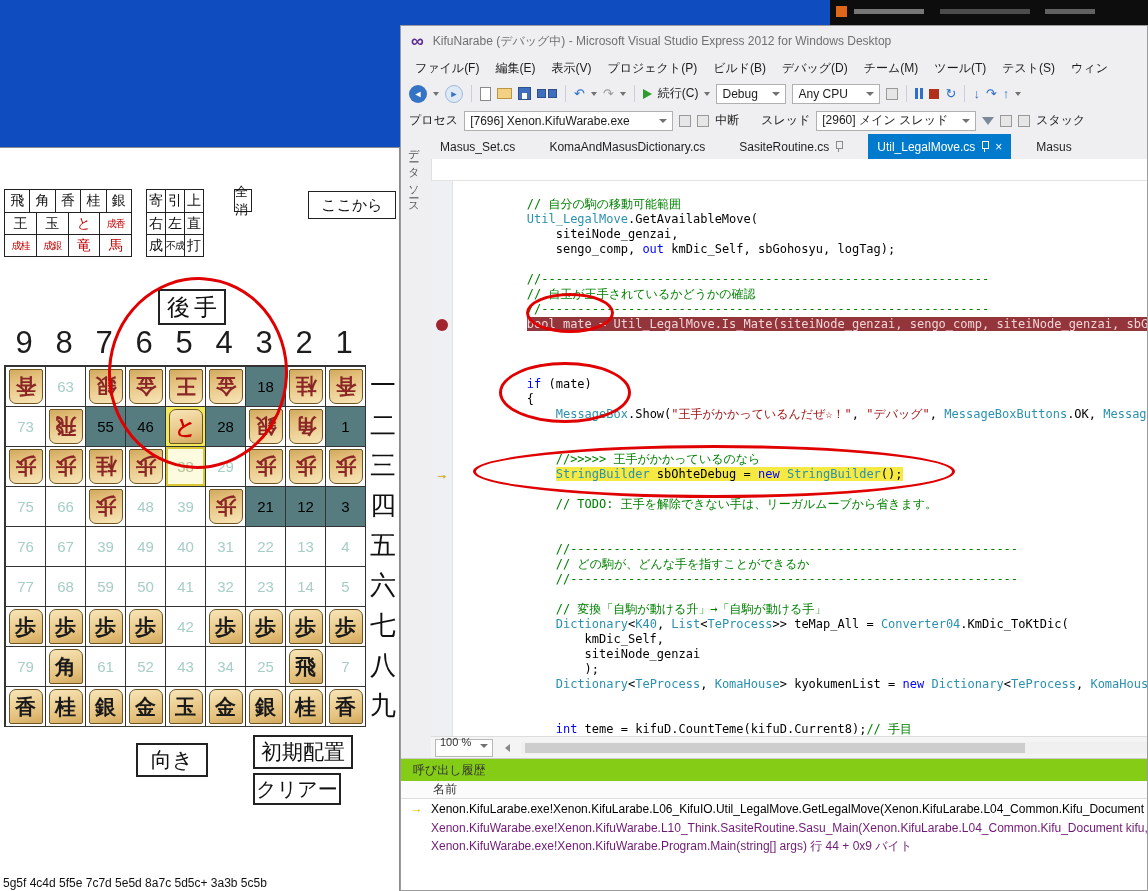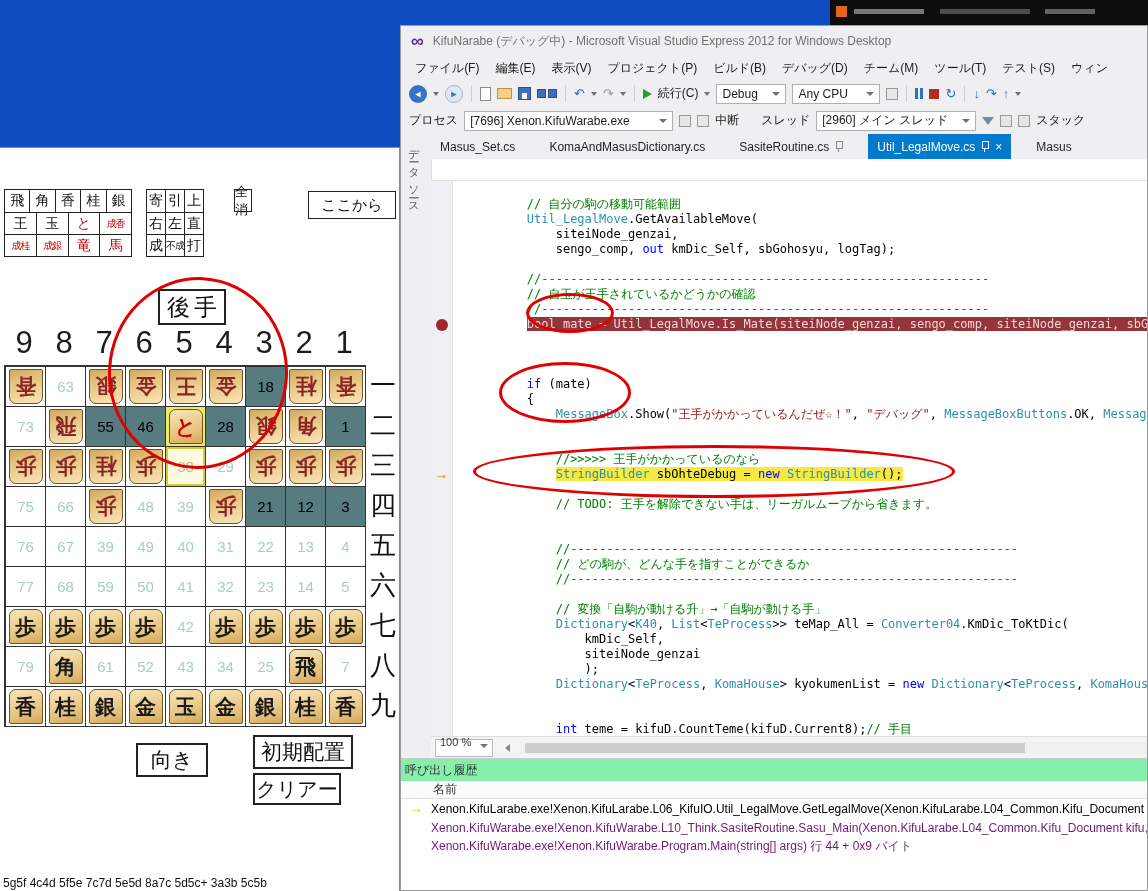--- a/index.html
+++ b/index.html
@@ -113,21 +113,21 @@
 .cl.cur span:not(:first-child){background:#f5e942}
 .bp-dot{position:absolute;left:5px;width:12px;height:12px;border-radius:50%;background:#a1242f}
 .cur-arrow{position:absolute;left:4px;font-weight:bold;font-size:13px;line-height:13px;color:#e8b400;text-shadow:0 0 1px #8a6d00}
 #zoombar{position:absolute;left:30px;top:710px;right:0;height:22px;background:#f4f4f4;border-top:1px solid #ddd;display:flex;align-items:center;gap:6px;padding-left:4px}
 .zoom-combo{width:58px;height:17px;background:#fff;border:1px solid #b8b8b8;font-size:11px;display:flex;align-items:flex-end;justify-content:space-between;padding:8px 4px;color:#333}
 .hs-left{width:16px;height:16px;display:flex;align-items:center;justify-content:center}
 .tri-left{width:0;height:0;border-top:4px solid transparent;border-bottom:4px solid transparent;border-right:5px solid #888}
 .hs-track{flex:1;height:12px;background:#f0f0f0;position:relative}
 .hs-thumb{position:absolute;left:4px;top:1px;width:500px;height:10px;background:#cdcdcd}
 #callstack{position:absolute;left:0;top:732px;width:100%;height:134px;background:#fff;border-top:1px solid #ccc}
-.cs-title{height:22px;background:#86efac;font-size:12px;color:#333;display:flex;align-items:center;padding-left:4px}
+.cs-title{height:22px;background:#84cc16;font-size:12px;color:#333;display:flex;align-items:center;padding-left:12px}
 .cs-header{height:18px;background:#fbfbfb;border-bottom:1px solid #ddd;font-size:12px;color:#333;display:flex;align-items:center;padding-left:32px}
 .cs-row{height:19px;display:flex;align-items:center;font-size:12px;color:#000;white-space:nowrap;overflow:hidden}
 .cs-row.dim .cs-text{color:#701a75}
 .cs-gutter{width:30px;text-align:center;color:#e7b800;font-weight:bold;font-size:13px;flex:0 0 30px}
 .cs-text{white-space:nowrap}
 
 
 .ann{position:absolute;border:3px solid #e00000;border-radius:50%;z-index:60;pointer-events:none;background:transparent}
 #ann-board{left:108px;top:277px;width:180px;height:192px;transform:rotate(3deg)}
 #ann-bool{left:526px;top:293px;width:88px;height:40px}

